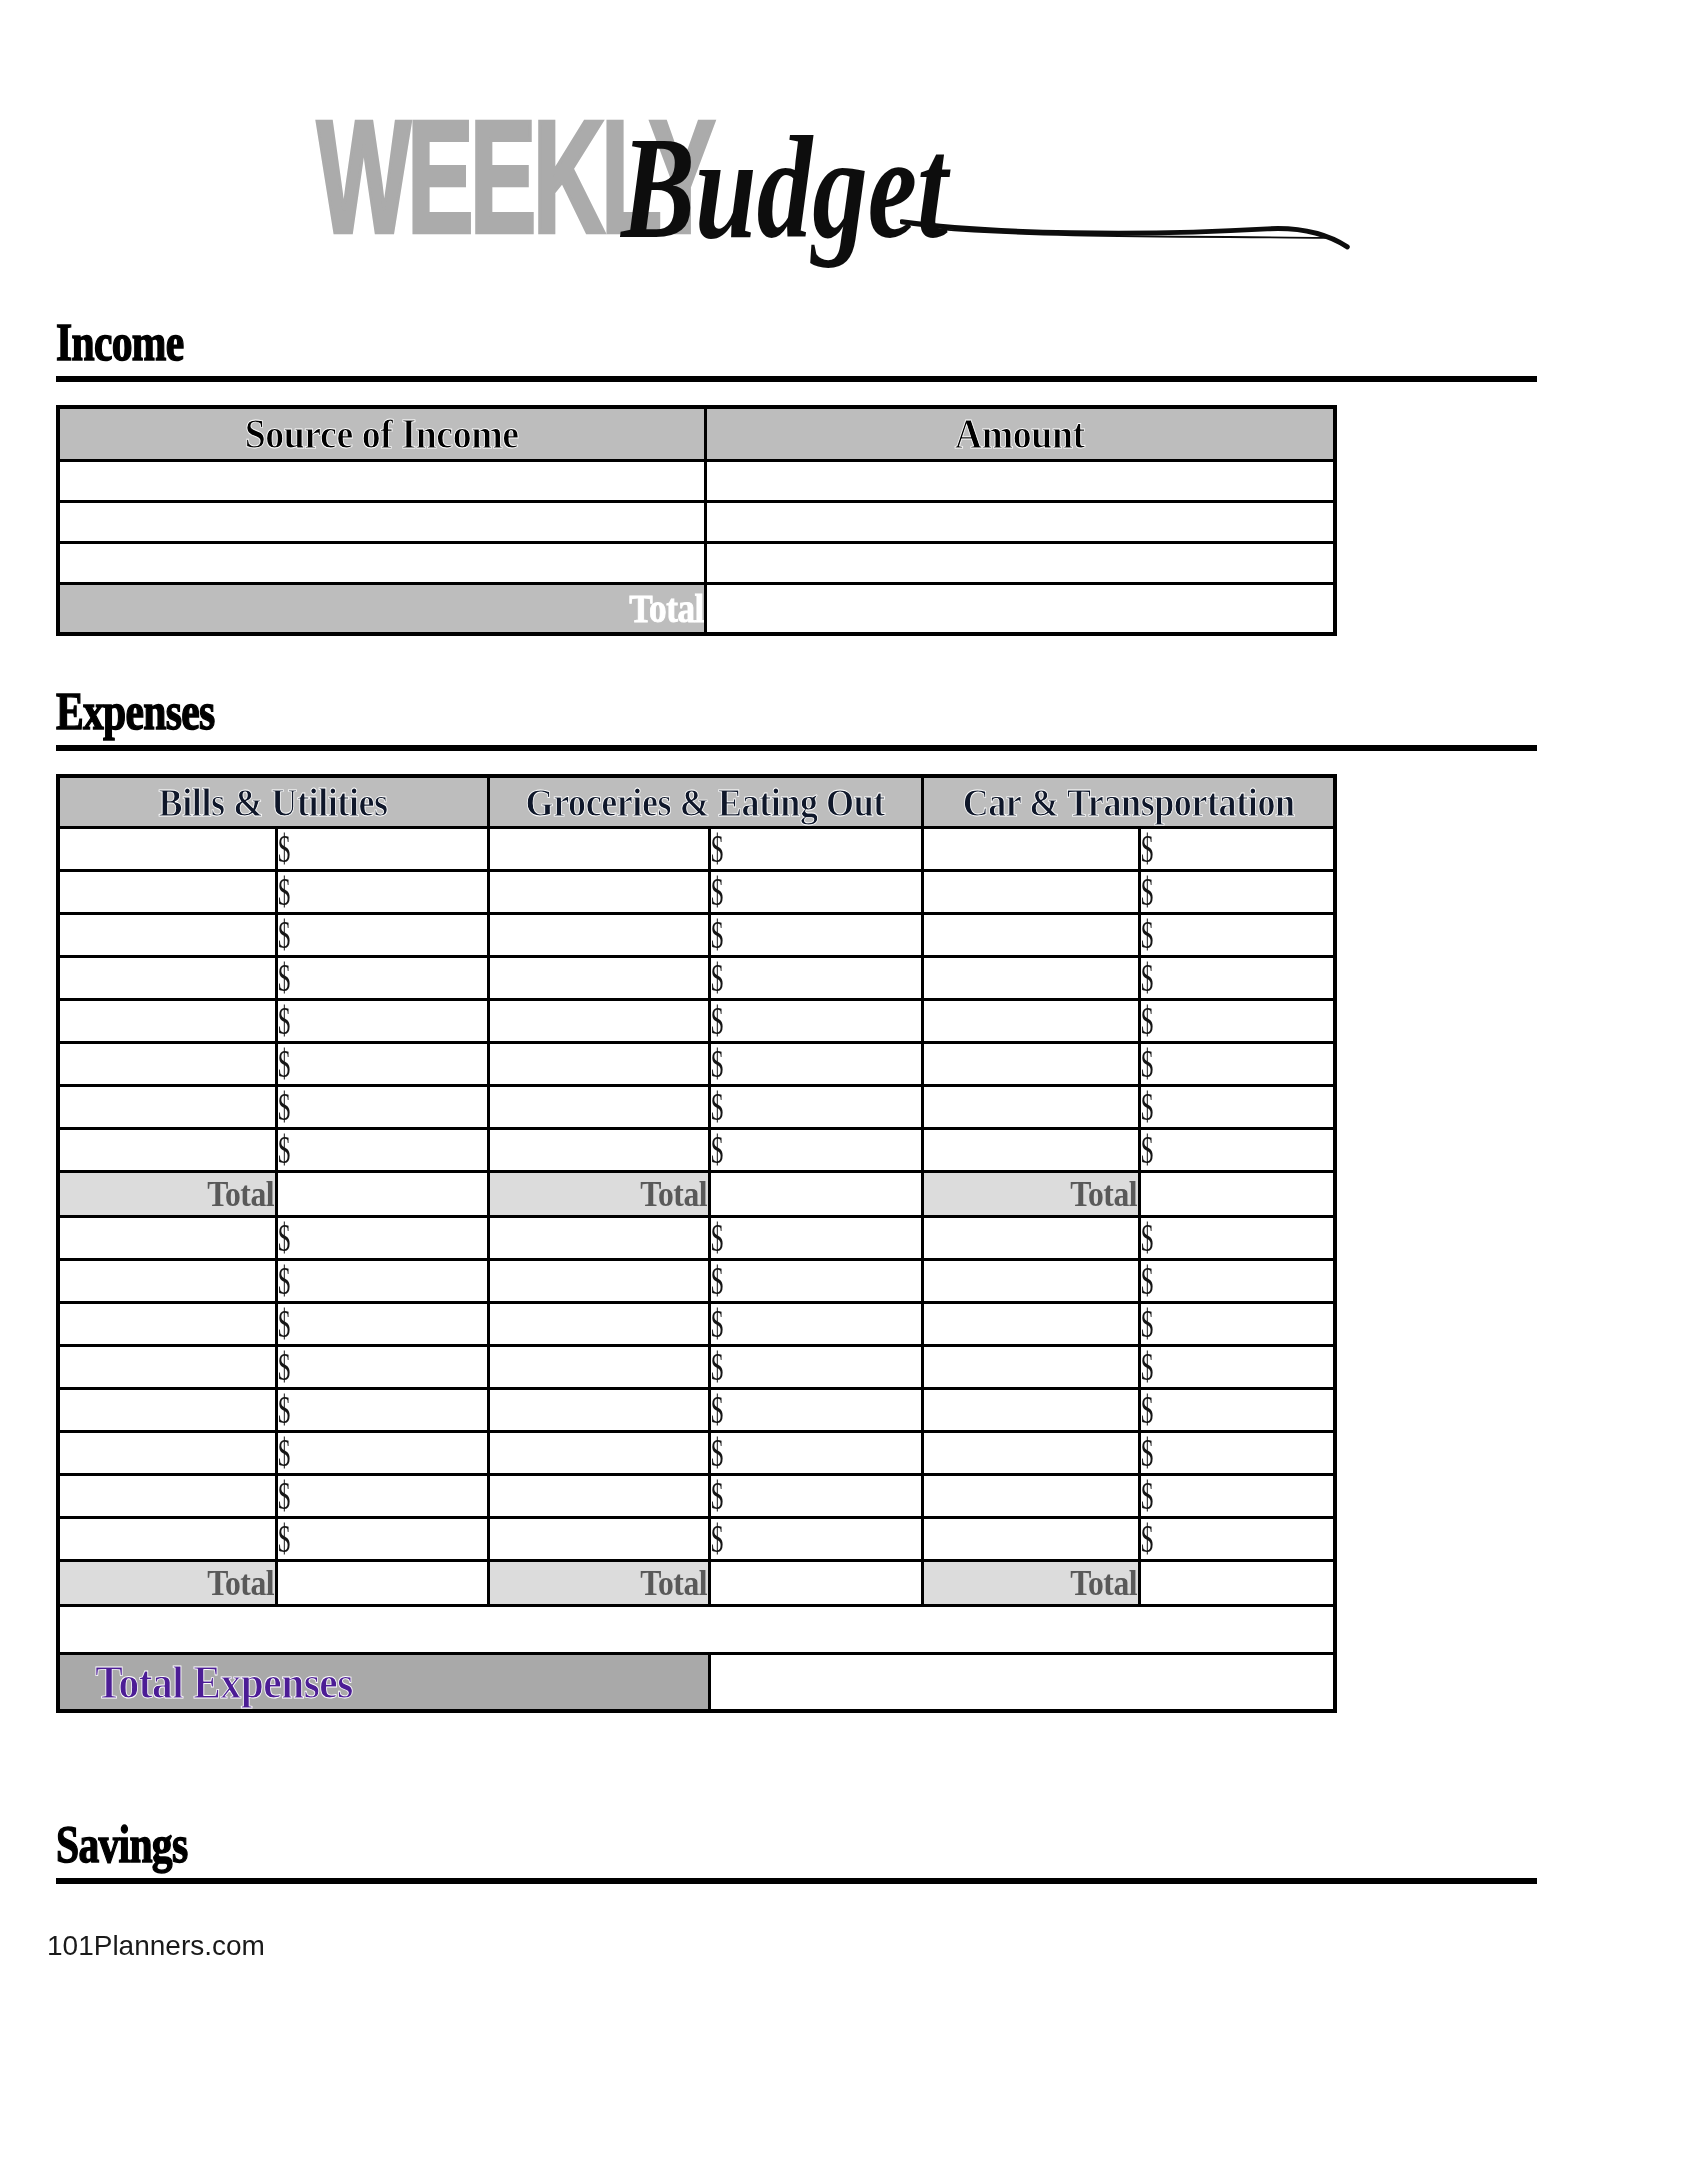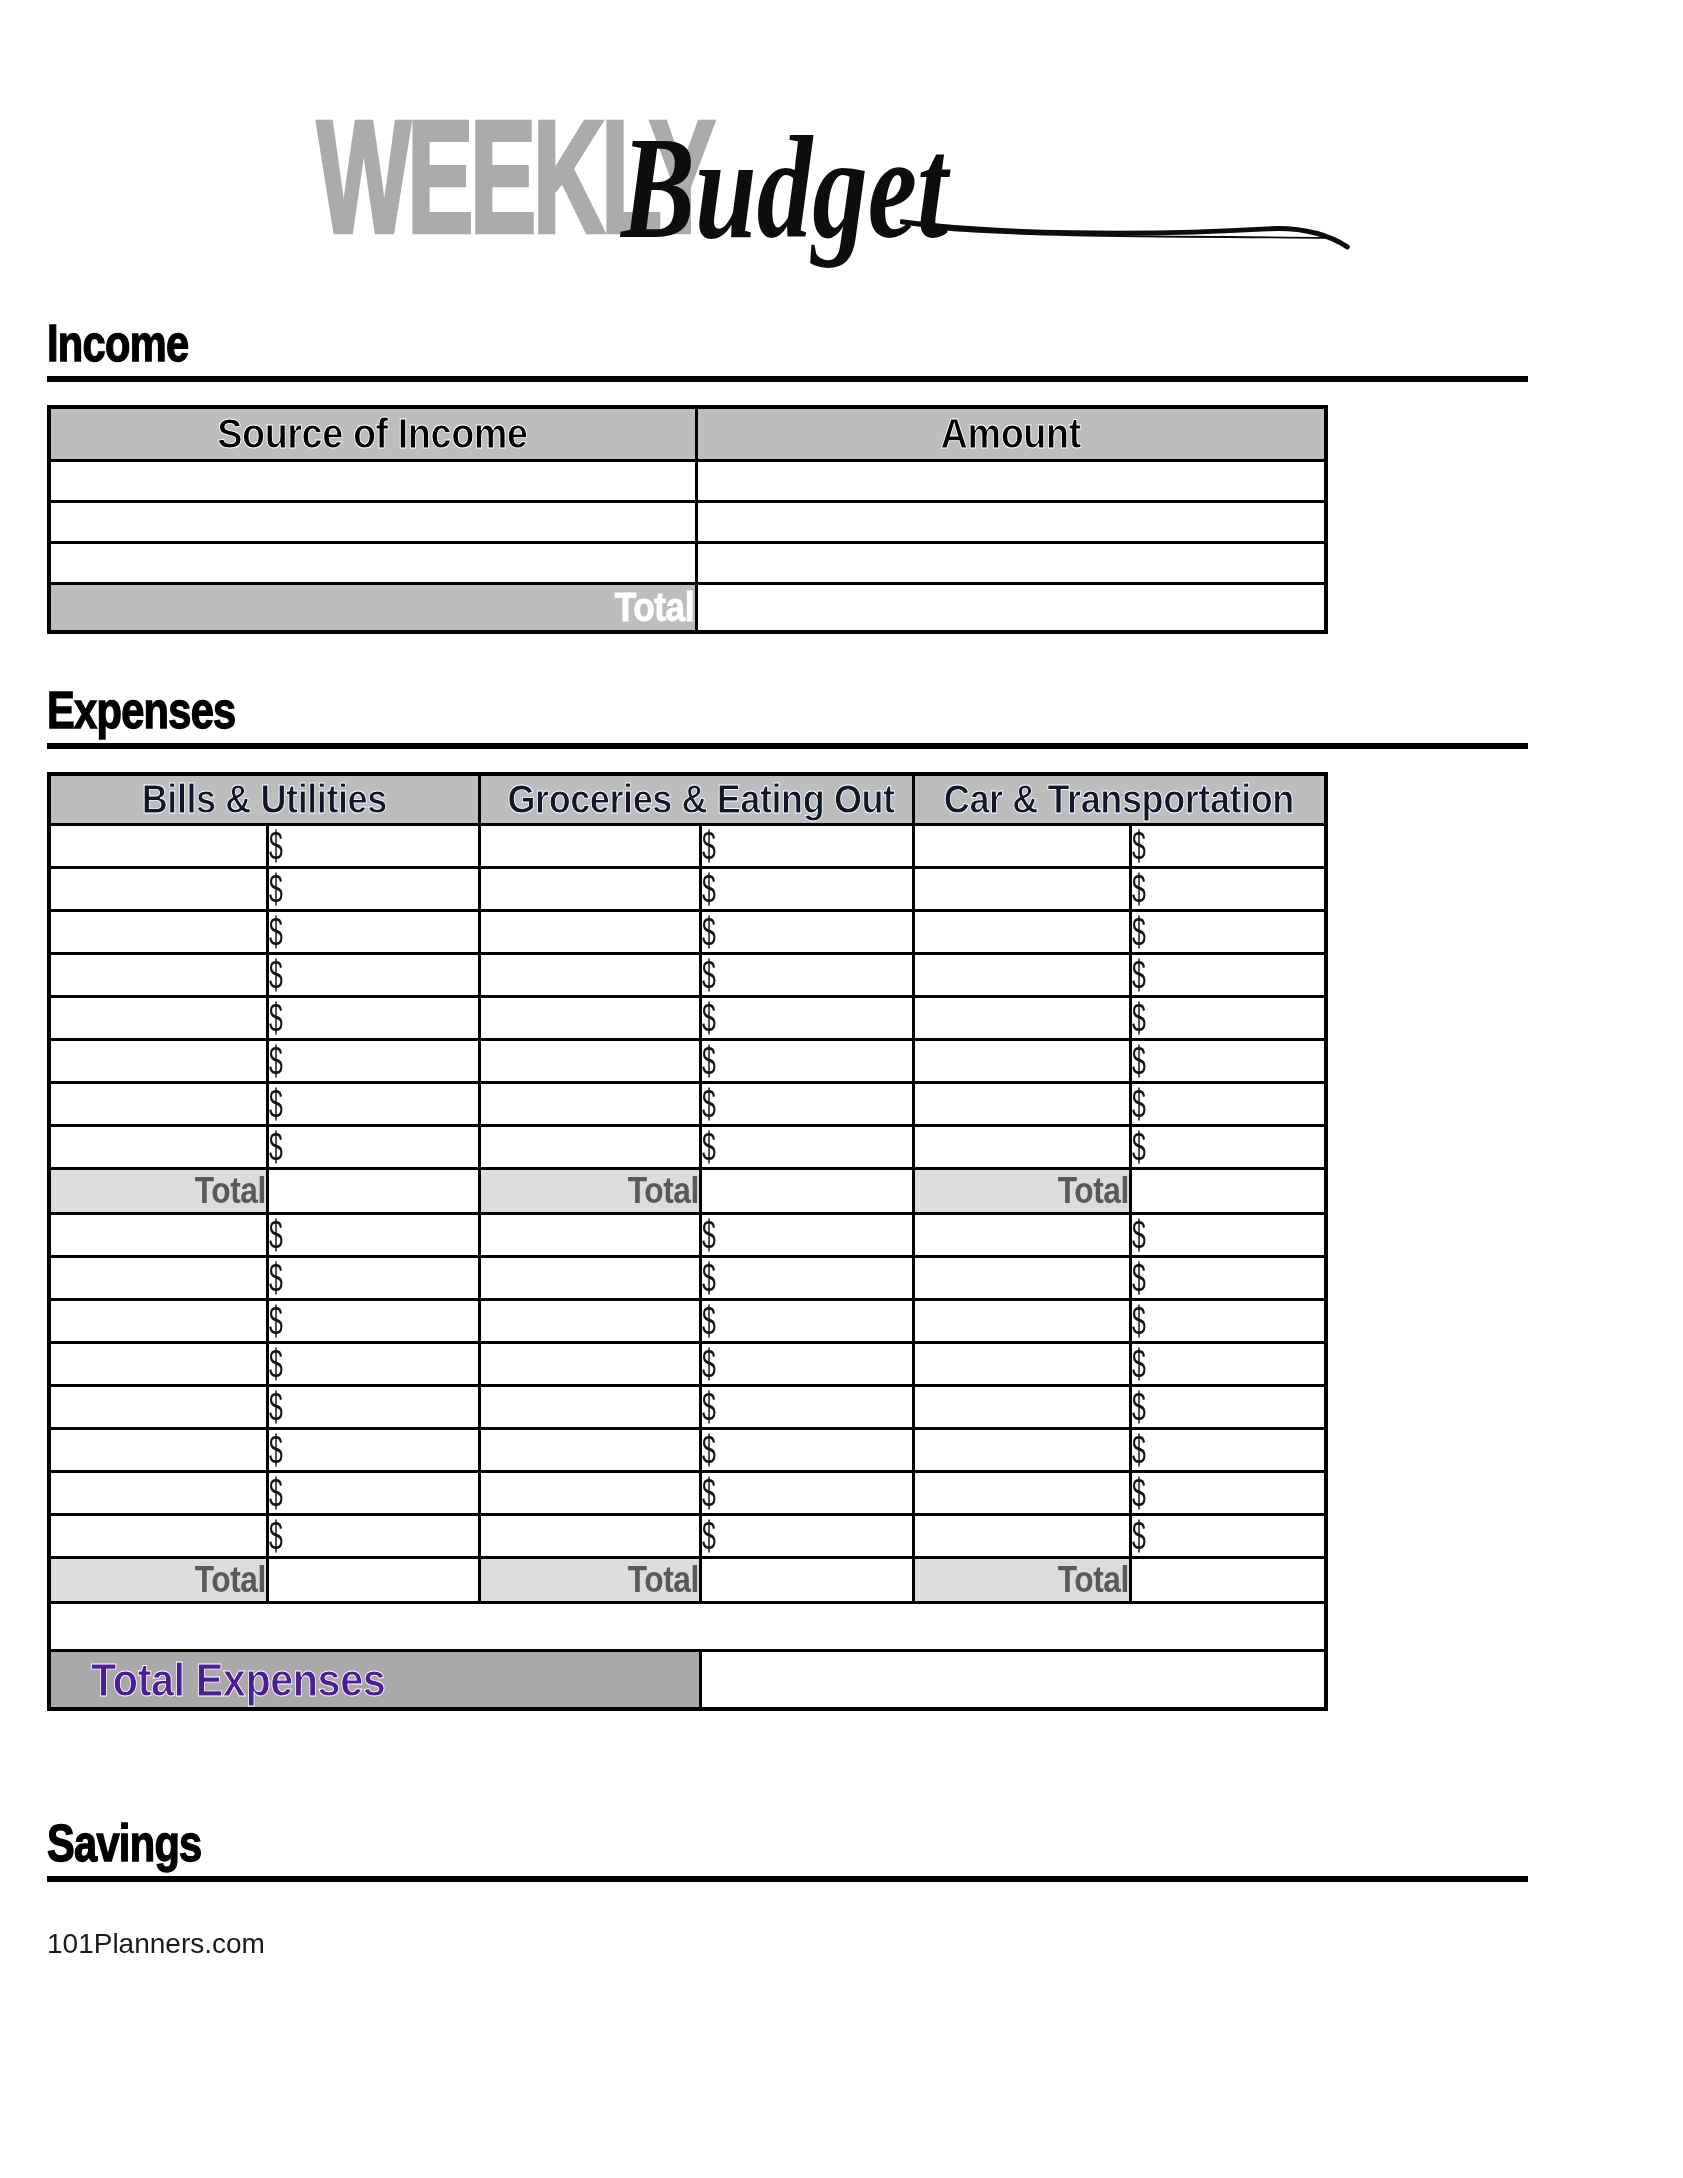--- a/index.html
+++ b/index.html
@@ -33,21 +33,21 @@
   }
   .budget{
     position:absolute;left:574px;top:115px;
     font-family:"Liberation Serif",serif;font-style:italic;font-weight:700;
     font-size:146px;line-height:1;color:#0d0d0d;
     transform:scaleX(0.76);transform-origin:left top;white-space:nowrap;z-index:2;
   }
   .flourish{position:absolute;left:853px;top:209px;z-index:1;}
 
   
-  .section{margin:0;}
+  .section{margin:9px;font-family:Liberation Serif, serif;}
   .section-heading{
     display:inline-block;font-size:52px;font-weight:700;line-height:1;
     letter-spacing:-0.9px;-webkit-text-stroke:1.4px #000;
     transform:scaleX(0.8);transform-origin:left bottom;white-space:nowrap;
   }
   .rule{width:1481px;height:5.4px;background:var(--c-border);margin-top:7.2px;}
 
   
   .cn{
     display:inline-block;font-weight:700;line-height:1;letter-spacing:-0.5px;

